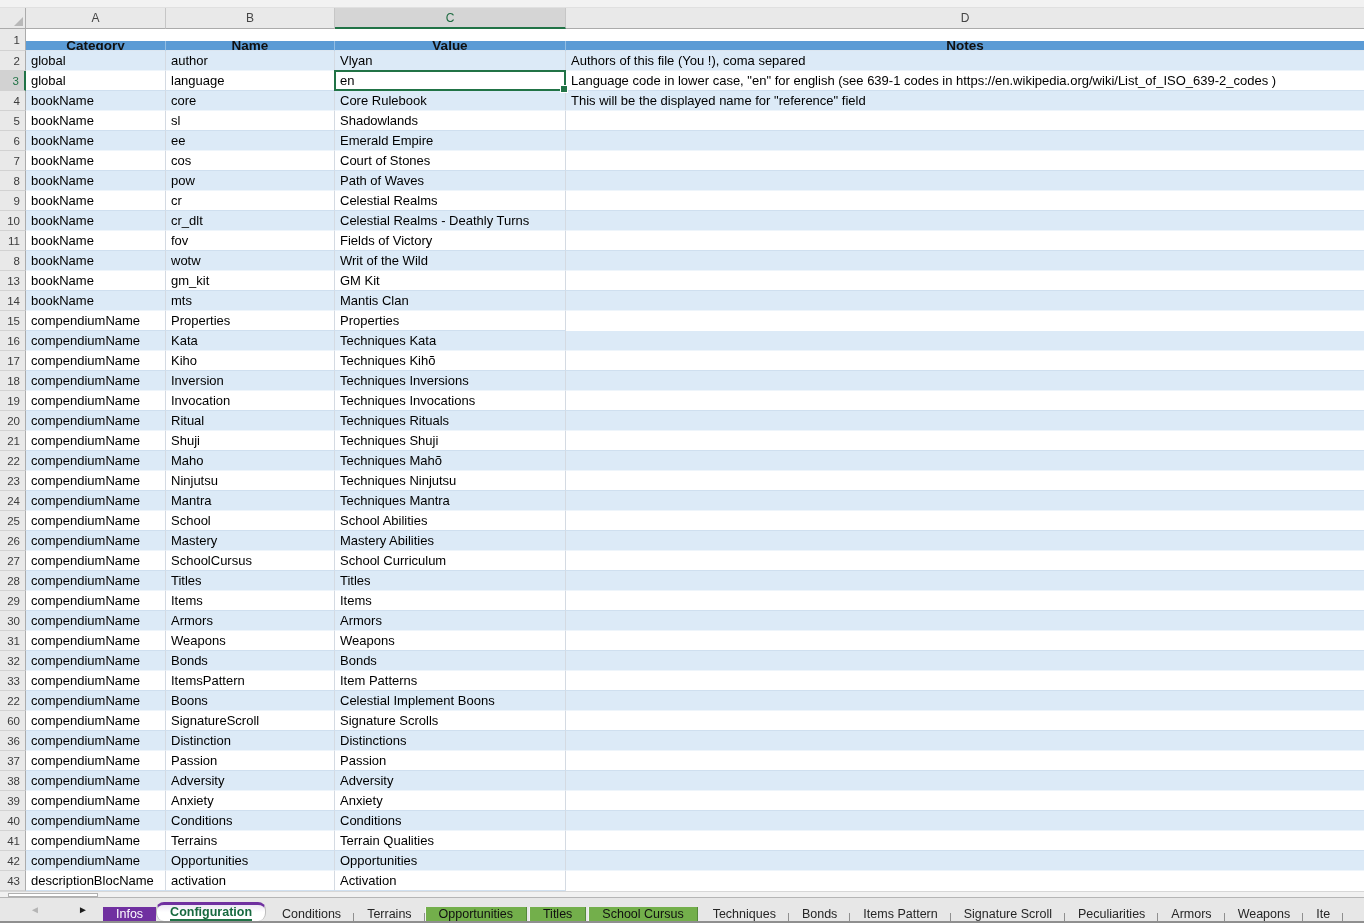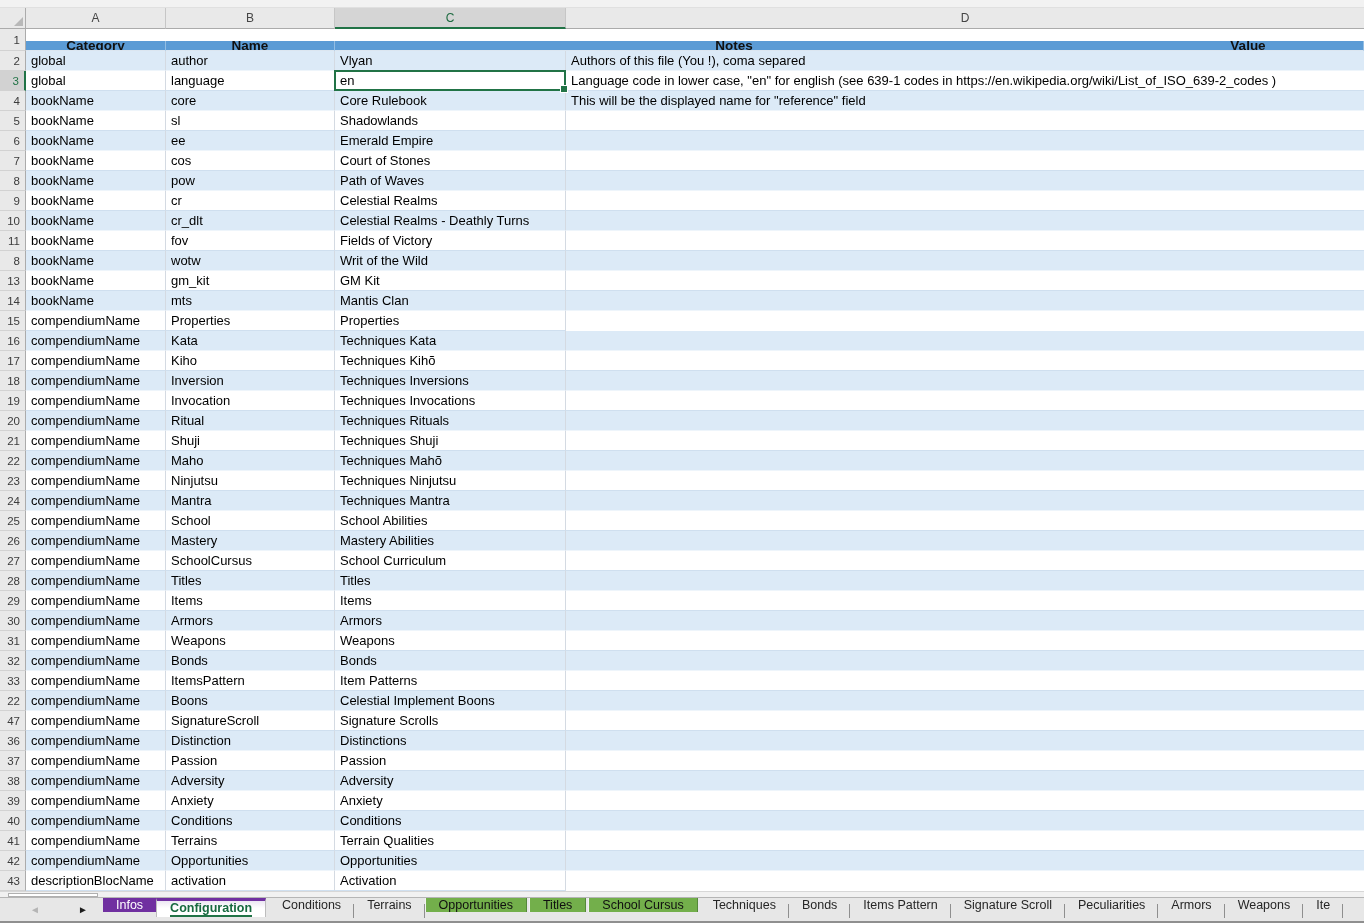--- a/index.html
+++ b/index.html
@@ -54,23 +54,23 @@
   .arrow { font-size:10px; line-height:1; }
   .arrow.left { margin-left:30px; color:#b5b5b5; }
   .arrow.right { margin-left:38px; color:#1c1c1c; }
   .tab { display:flex; align-items:center; padding:0 13px; font-size:12.5px; color:#262626;
     position:relative; flex:none; cursor:default; }
   .tab.plain::after { content:''; position:absolute; right:0; top:6px; width:1px; height:14px; background:#8f8f8f; }
   .tab.purple { background:#7030a0; color:#ffffff; margin-left:2px; }
   .tab.green { background:#73af4b; color:#101010; margin-right:2px; border-left:1px solid #f2f2f2; border-right:1px solid #55883a; }
   .tab.active { background:linear-gradient(#ece7f3,#ffffff 45%); border-top:3px solid #7030a0;
     border-left:1px solid #bdbdbd; border-right:1px solid #bdbdbd; margin-right:3px;
-    font-weight:bold; color:#17693f; }
+    font-weight:bold; color:#17693f;border-radius:8px; }
   .tab.active .tab-label { border-bottom:2px solid #217346; padding-bottom:0px; }
-  .tabs { display:flex; align-items:flex-start; flex:1; overflow:hidden; }
+  .tabs { display:flex; align-items:flex-end; flex:1; overflow:hidden; }
 </style>
 </head>
 <body>
 
 <div class="ss">
   <div class="top-strip"></div>
 
   <div class="colhead">
     <div class="corner"></div>
     <div class="letters" id="letters">
@@ -79,22 +79,22 @@
         <div class="letter w-c sel">C</div>
         <div class="letter w-d">D</div>
       </div>
   </div>
 
   <div>
     <div class="row hdr-row">
       <div class="gut">1</div>
       <div class="cell w-a">Category</div>
       <div class="cell w-b">Name</div>
+      <div class="cell w-c">Value</div>
       <div class="cell w-d">Notes</div>
-      <div class="cell w-c">Value</div>
     </div>
     <div id="rows">
         <div class="row band">
     <div class="gut">2</div>
     <div class="cell w-a">global</div>
     <div class="cell w-b">author</div>
     <div class="cell w-c">Vlyan</div>
     <div class="cell w-d">Authors of this file (You !), coma separed</div>
   </div>
         <div class="row plain-row">
@@ -314,21 +314,21 @@
     <div class="cell w-d"></div>
   </div>
         <div class="row band">
     <div class="gut">22</div>
     <div class="cell w-a">compendiumName</div>
     <div class="cell w-b">Boons</div>
     <div class="cell w-c">Celestial Implement Boons</div>
     <div class="cell w-d"></div>
   </div>
         <div class="row plain-row">
-    <div class="gut">47</div>
+    <div class="gut">60</div>
     <div class="cell w-a">compendiumName</div>
     <div class="cell w-b">SignatureScroll</div>
     <div class="cell w-c">Signature Scrolls</div>
     <div class="cell w-d"></div>
   </div>
         <div class="row band">
     <div class="gut">36</div>
     <div class="cell w-a">compendiumName</div>
     <div class="cell w-b">Distinction</div>
     <div class="cell w-c">Distinctions</div>

